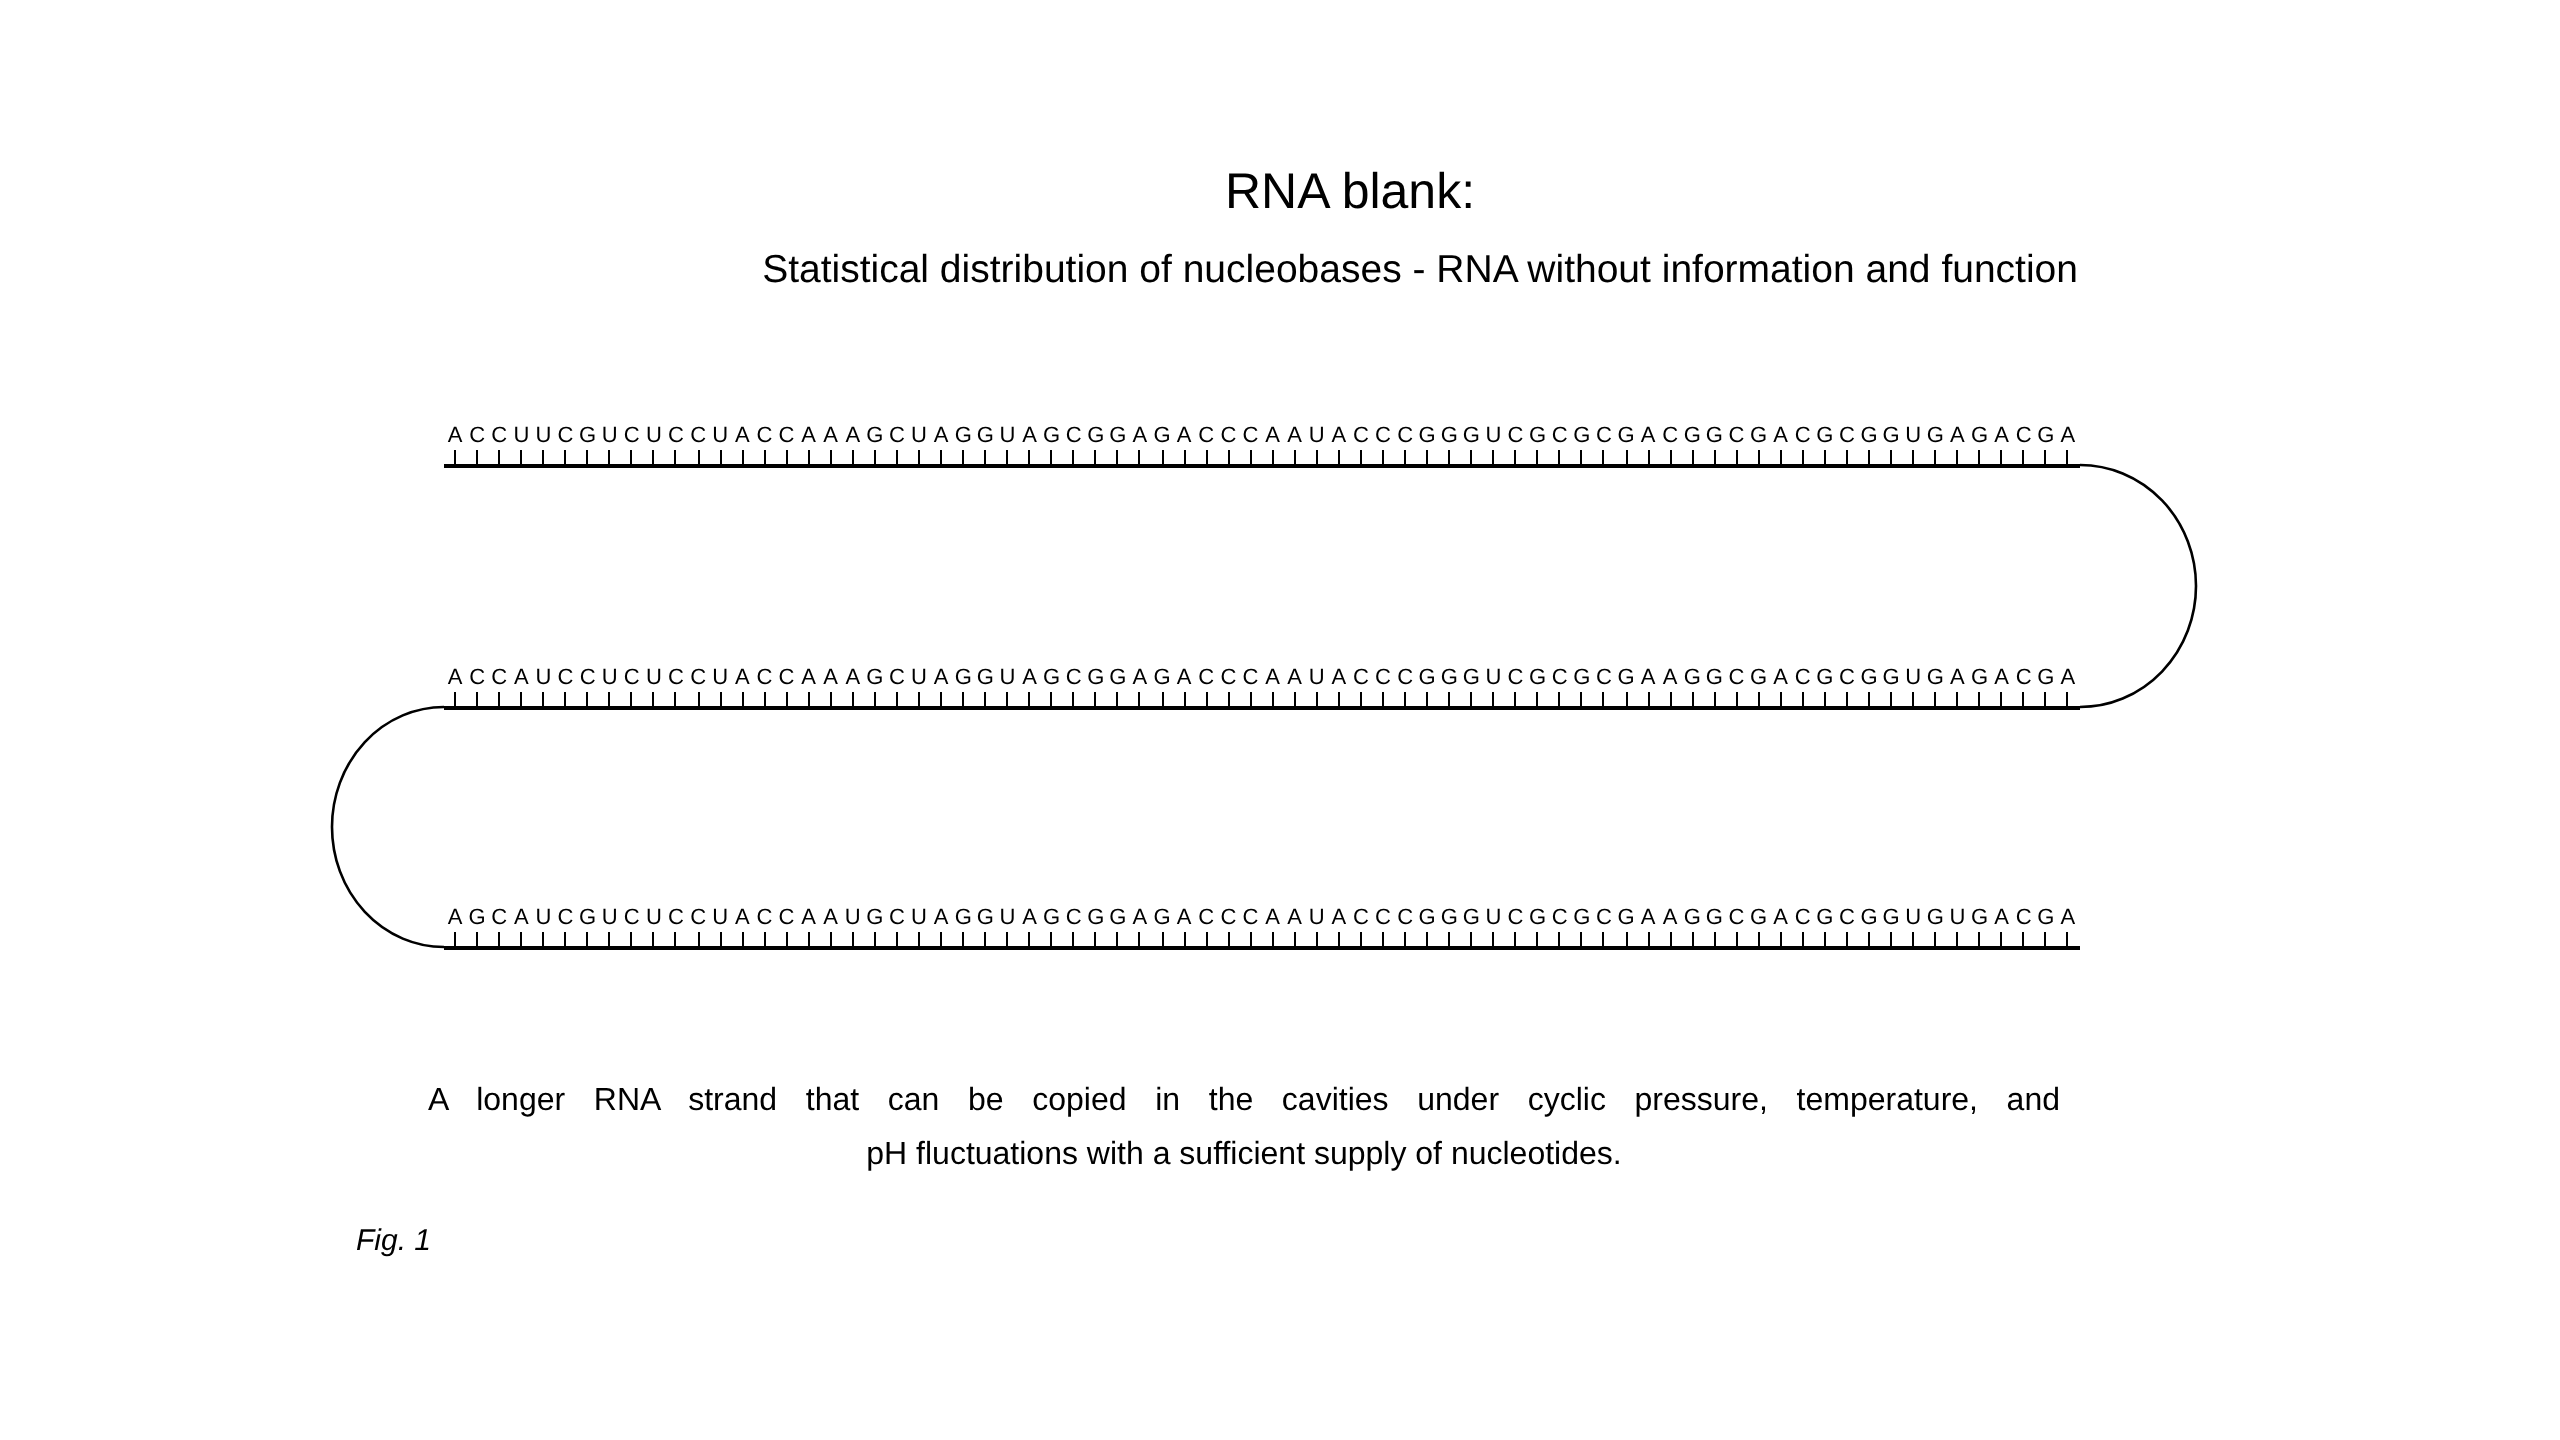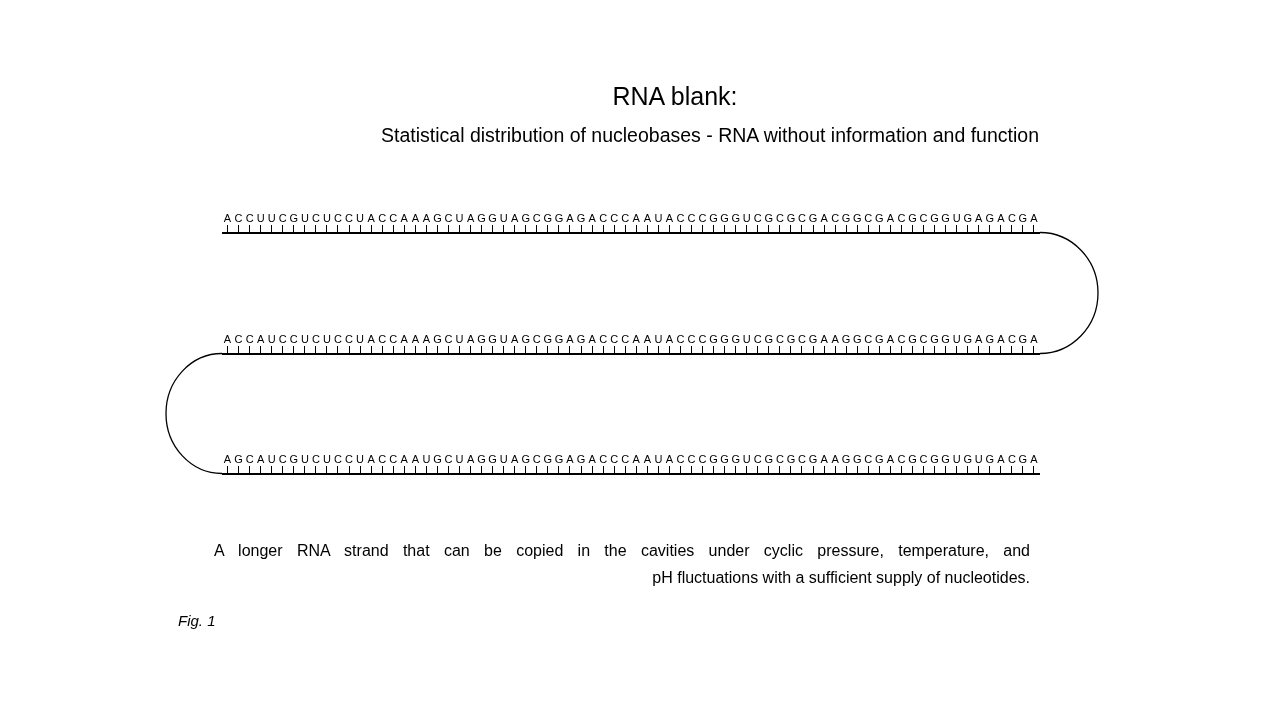--- a/index.html
+++ b/index.html
@@ -89,21 +89,21 @@
     font-size: 16px;
     line-height: 27px;
     color: #000000;
     margin-top: 28px;
   }
   .caption-line1 {
     text-align: justify;
     text-align-last: justify;
   }
   .caption-line2 {
-    text-align: right;
+    text-align: center;
   }
   .fig-label {
     position: absolute;
     left: 178px;
     top: 611px;
     font-size: 15px;
     line-height: 20px;
     color: #000000;
     font-style: italic;
   }

